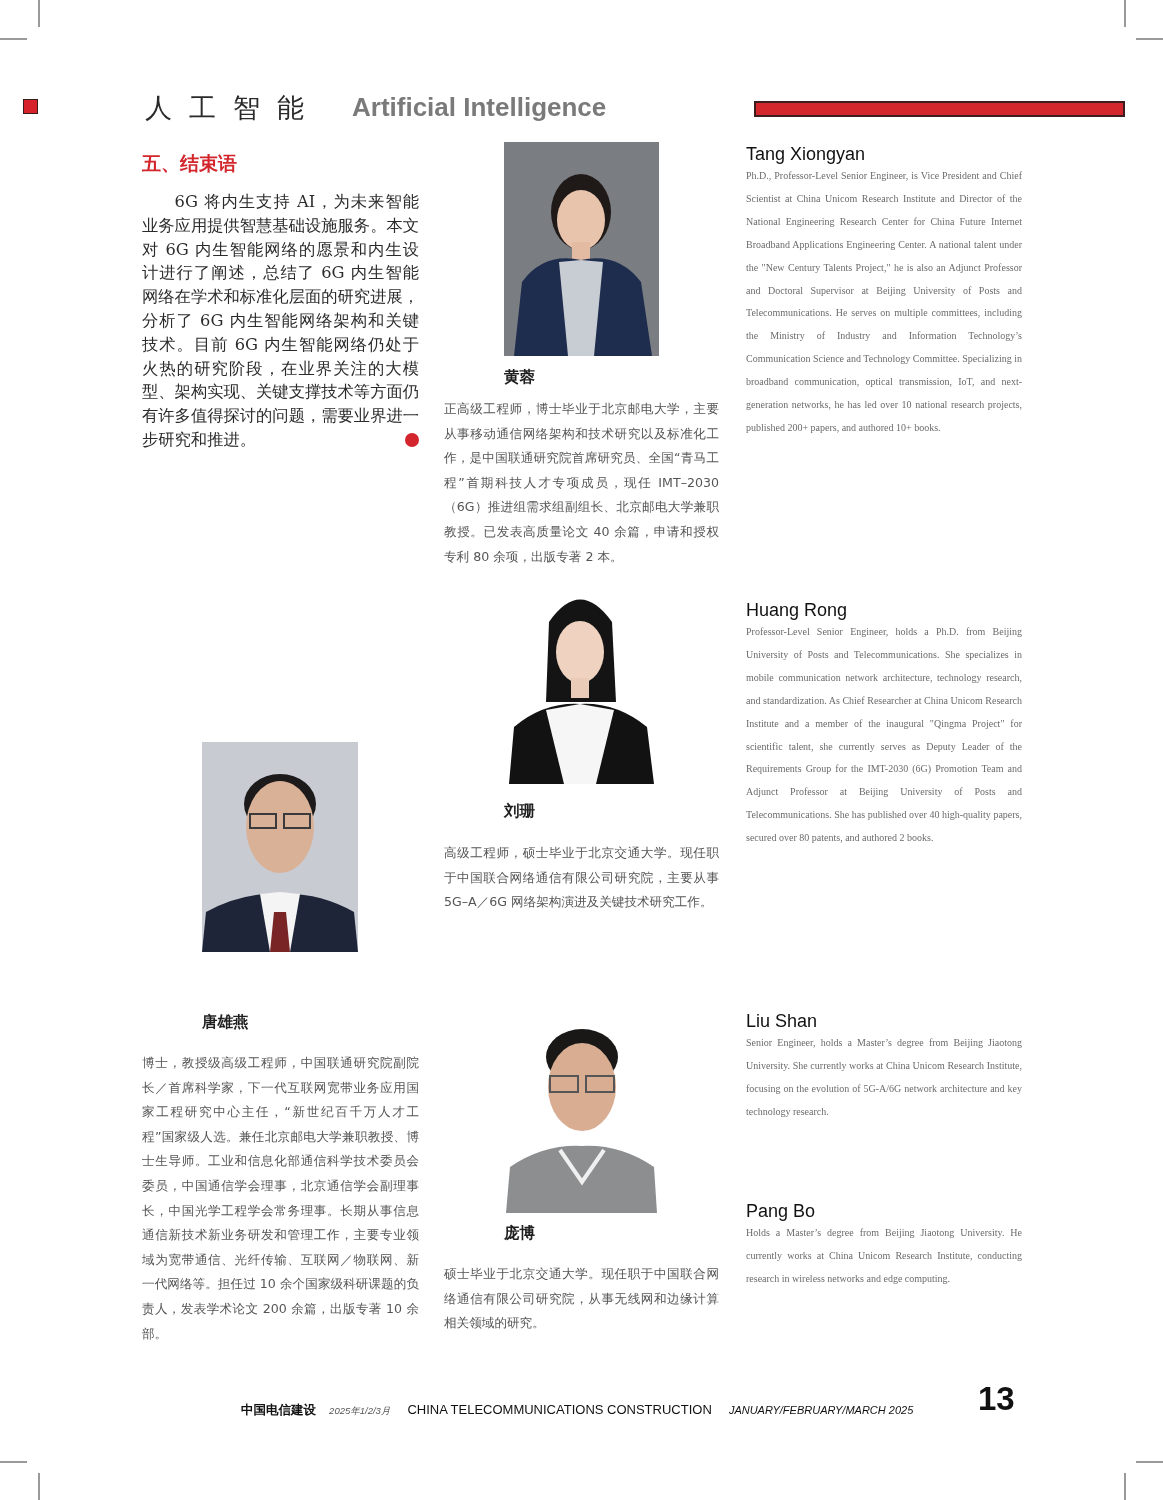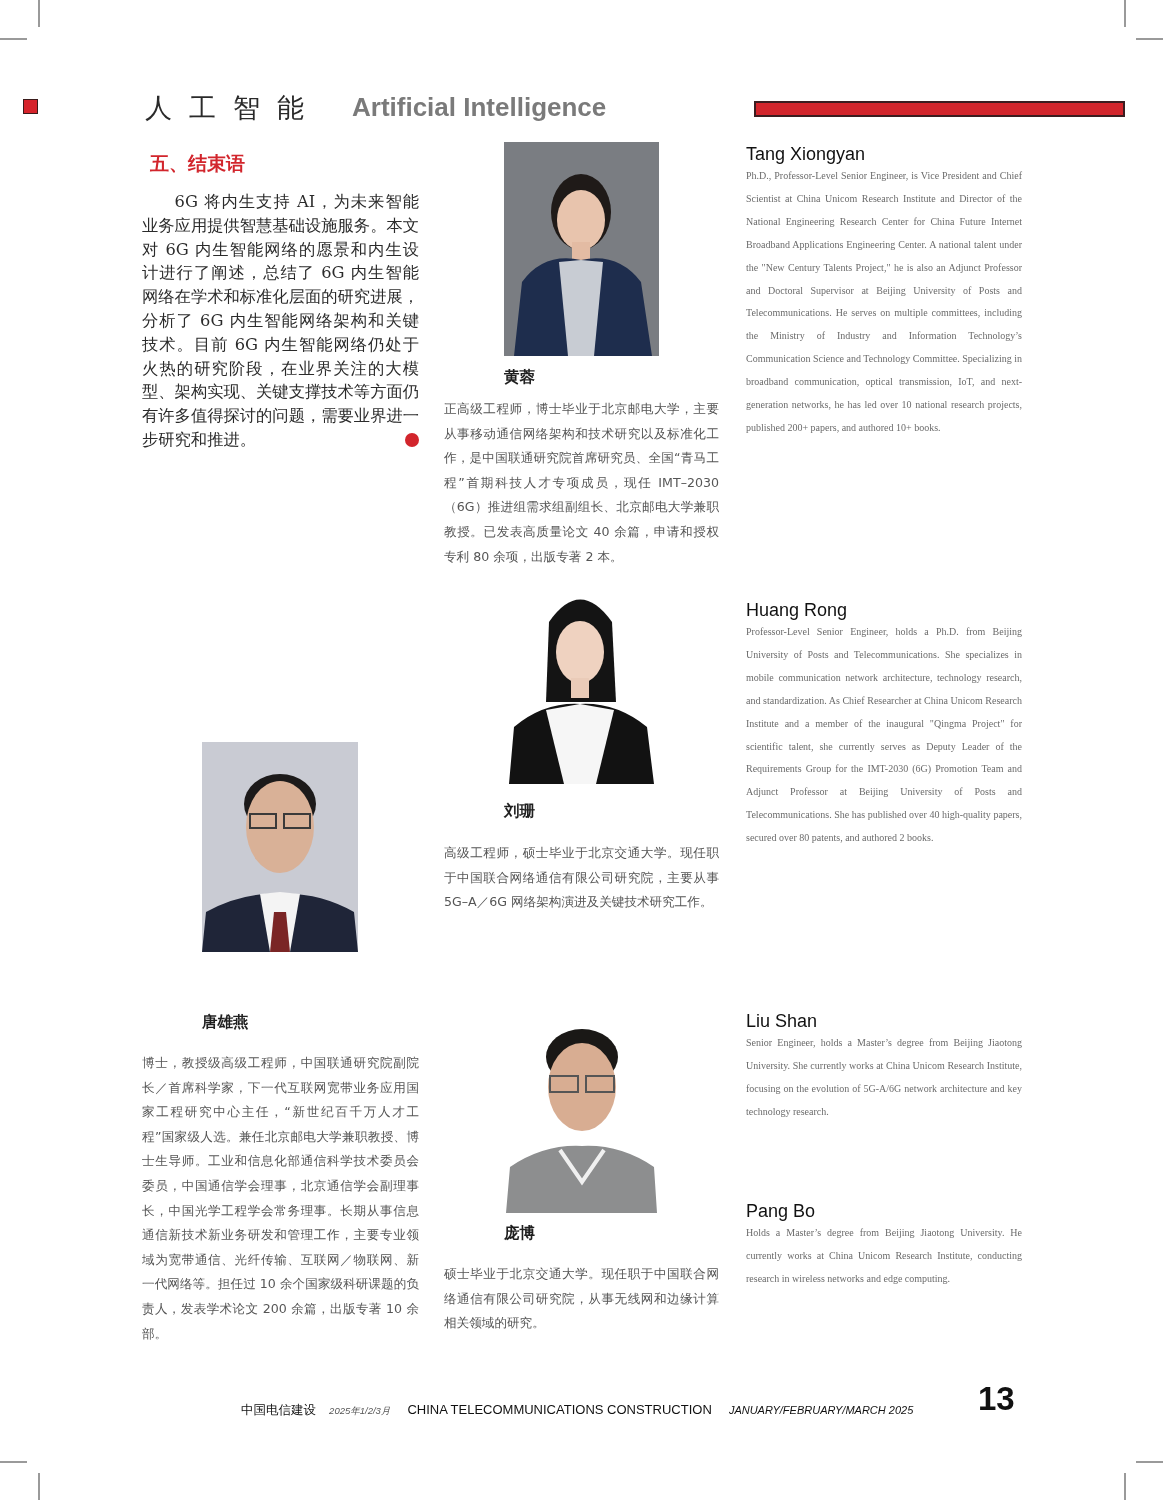--- a/index.html
+++ b/index.html
@@ -9,36 +9,36 @@
   .crop { position: absolute; background: #9a9a9a; }
 
   .section-marker { position: absolute; left: 23px; top: 99px; width: 15px; height: 15px; background: #d6232b; border: 1px solid #3a1b1b; }
   .header-cn { position: absolute; left: 145px; top: 90px; font-family: "DejaVu Sans", sans-serif; font-size: 27px; letter-spacing: 17px; color: #2a2a2a; font-weight: 400; }
   .header-en { position: absolute; left: 352px; top: 92px; font-family: "Liberation Sans", sans-serif; font-size: 26px; font-weight: 700; color: #7a7a7a; }
   .header-bar { position: absolute; left: 754px; top: 101px; width: 371px; height: 16px; background: #d2252c; border: 2px solid #3b1d20; }
 
   .col-left { position: absolute; left: 142px; top: 140px; width: 277px; }
   .body-cn { font-family: "DejaVu Serif", serif; font-size: 16.3px; line-height: 23.8px; color: #2b2b2b; text-align: justify; text-justify: inter-character; }
   .body-cn.indent { text-indent: 2em; }
-  .section-head { font-family: "DejaVu Sans", sans-serif; color: #d2252c; font-size: 19px; font-weight: 700; margin: 10px 0 14px 8px; line-height: 26px; }
+  .section-head { font-family: "DejaVu Sans", sans-serif; color: #d2252c; font-size: 19px; font-weight: 700; margin: 10px 0 14px 0; line-height: 26px; }
   .end-mark { display: inline-block; width: 14px; height: 14px; border-radius: 50%; background: #d2252c; color: #fff; font-size: 6px; font-family: "DejaVu Sans", sans-serif; font-weight: 700; text-align: center; line-height: 14px; vertical-align: middle; float: right; margin-top: 5px; }
 
   .photo { position: absolute; overflow: hidden; }
   .photo svg { width: 100%; height: 100%; display: block; }
 
   .name-cn { position: absolute; font-family: "DejaVu Sans", sans-serif; font-size: 15.5px; font-weight: 700; color: #1f1f1f; }
   .bio-cn { position: absolute; font-family: "DejaVu Sans", sans-serif; font-size: 12.6px; line-height: 24.6px; color: #555; text-align: justify; }
 
   .col-right { position: absolute; left: 746px; width: 276px; }
   .name-en { font-family: "Liberation Sans", sans-serif; font-size: 18px; color: #111; text-align: left; line-height: 22px; }
   .bio-en { font-family: "Liberation Serif", serif; font-size: 10px; line-height: 22.9px; color: #6b6b6b; text-align: justify; }
 
   .footer { position: absolute; left: 241px; top: 1399px; height: 20px; white-space: nowrap; }
   .footer span { display: inline-block; vertical-align: baseline; }
-  .f-cn { font-family: "DejaVu Sans", sans-serif; font-size: 12.5px; font-weight: 400; color: #111; }
+  .f-cn { font-family: "DejaVu Sans", sans-serif; font-size: 12.5px; font-weight: 700; color: #111; }
   .f-date-cn { font-family: "Liberation Sans", sans-serif; font-style: italic; font-size: 9.5px; color: #555; margin-left: 8px; }
   .f-en { font-family: "Liberation Sans", sans-serif; font-size: 13px; color: #111; margin-left: 12px; }
   .f-date-en { font-family: "Liberation Sans", sans-serif; font-style: italic; font-size: 11px; color: #111; margin-left: 12px; }
   .page-num { position: absolute; left: 978px; top: 1380px; font-family: "Liberation Sans", sans-serif; font-weight: 700; font-size: 33px; color: #111; }
 </style>
 </head>
 <body>
 
 <div class="crop" style="left:38px;top:0;width:2px;height:27px;"></div>
 <div class="crop" style="left:0;top:38px;width:27px;height:2px;"></div>

